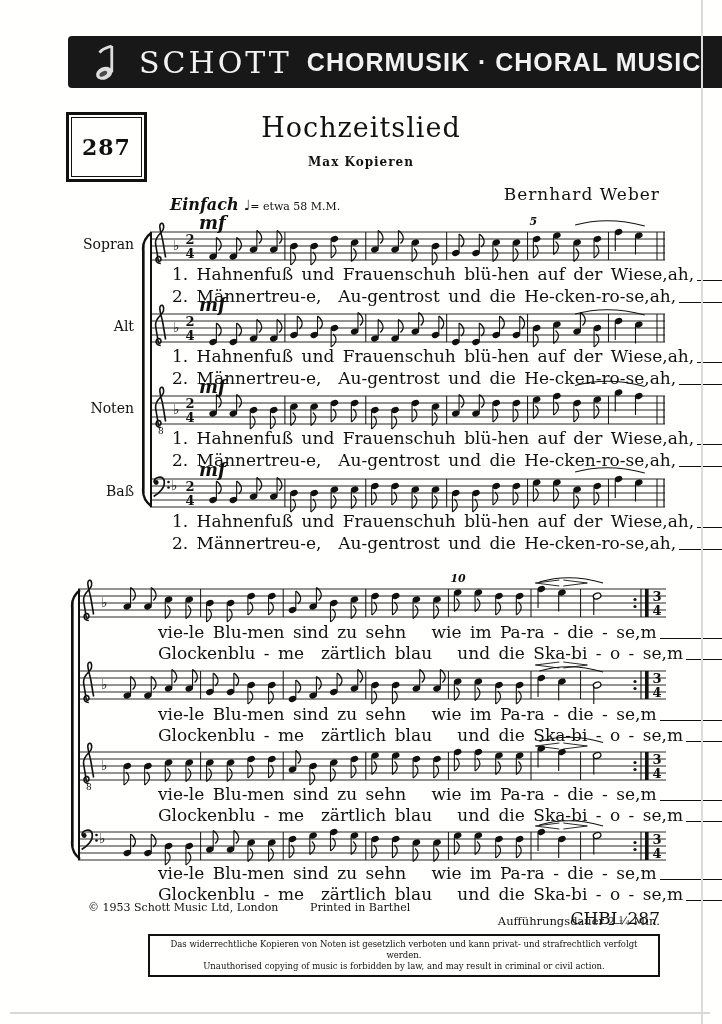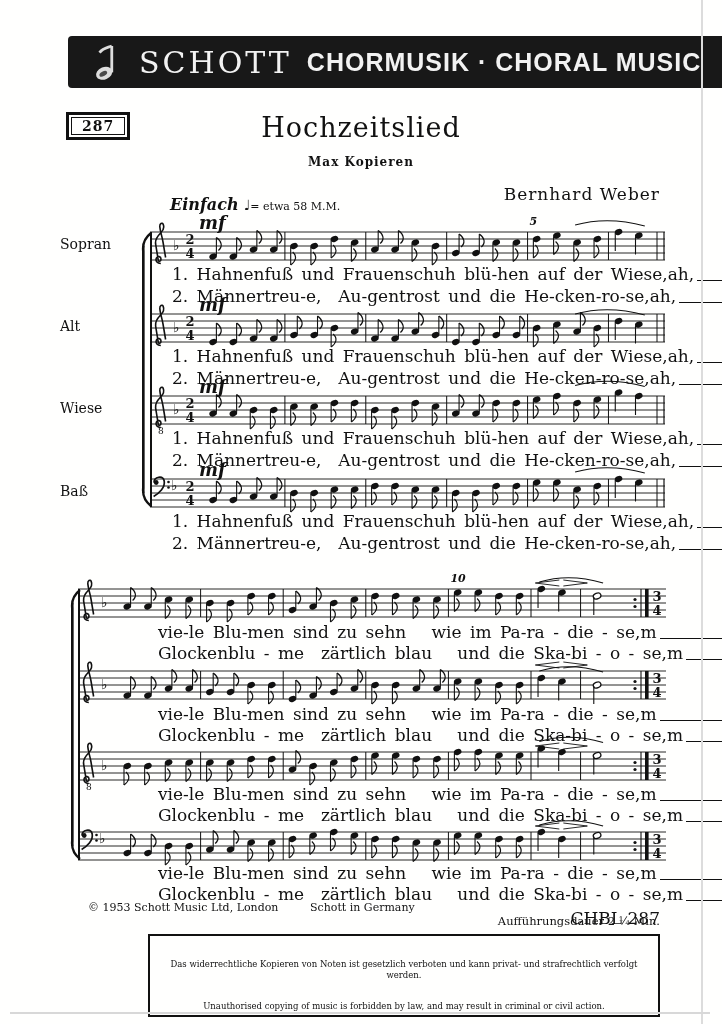--- a/index.html
+++ b/index.html
@@ -7,46 +7,46 @@
         font-family:"DejaVu Serif",serif;color:#111;}
   .abs{position:absolute;}
   
   #banner{left:68px;top:36px;width:659px;height:52px;background:#181818;border-radius:4px;
           display:flex;align-items:center;padding-left:24px;box-sizing:border-box;gap:15px;}
   #brand{color:#f2f2f2;font-size:30px;letter-spacing:3px;font-family:"DejaVu Serif",serif;}
   #series{color:#f2f2f2;font-size:25px;font-weight:bold;letter-spacing:1px;
           font-family:"Liberation Sans",sans-serif;}
   
   #numbox{left:66px;top:112px;border:3px solid #111;padding:2px;}
-  #numbox .inner{border:1.5px solid #111;padding:0px 10px;font-size:14px;font-weight:bold;
+  #numbox .inner{border:1.5px solid #111;padding:16px 10px;font-size:22px;font-weight:bold;
                  letter-spacing:1px;}
   #title{left:0;right:0;top:112px;text-align:center;font-size:27px;letter-spacing:1px;}
   #lyricist{left:0;right:0;top:155px;text-align:center;font-size:12px;font-weight:bold;letter-spacing:1px;}
   #composer{right:62px;top:184px;font-size:17px;letter-spacing:1px;}
   #tempo{left:170px;top:195px;white-space:pre;}
   #tempo .st{font-size:16px;font-weight:bold;font-style:italic;}
   #tempo .bt{font-size:14px;font-family:"DejaVu Sans",sans-serif;}
   #tempo .mk{font-size:11px;}
-  .voicelabel{left:60px;width:74px;text-align:left;font-size:14px;}
+  .voicelabel{left:60px;width:74px;text-align:right;font-size:14px;}
   .mf{font-size:18px;font-weight:bold;font-style:italic;font-family:"DejaVu Serif",serif;}
   .sysline{width:1.5px;background:#111;}
   
   .lyr{display:flex;justify-content:space-between;align-items:flex-start;font-size:17px;
        white-space:pre;word-spacing:3px;}
   .lyr .rt{display:flex;align-items:baseline;}
   .lyr .ext{display:inline-block;border-bottom:1.3px solid #111;height:3px;margin-left:3px;
             align-self:flex-end;margin-bottom:3px;}
   
   #copyright{left:88px;top:901px;font-size:11px;}
   #printed{left:310px;top:901px;font-size:11px;}
   #catalog{right:62px;top:908px;font-size:17px;}
   #duration{right:62px;top:914px;font-size:11.5px;}
   #warnbox{left:148px;top:934px;width:512px;box-sizing:border-box;border:2px solid #111;
            text-align:center;padding:3px 4px;line-height:1.3;}
-  #warnbox div{font-size:8.5px;margin-top:20px;}
+  #warnbox div{font-size:8.5px;}
   .scanedge-v{left:701px;top:0;width:2px;height:1024px;background:#dcdcdc;}
   .scanedge-h{left:10px;top:1012px;width:700px;height:1.5px;background:#d8d8d8;}
 </style>
 </head>
 <body>
 
 <div id="page">
 
   <div id="banner" class="abs">
     <svg width="32" height="44" viewBox="0 0 34 44">
@@ -841,30 +841,30 @@
         <circle cx="557" cy="35.5" r="1.6" fill="#111111"></circle>
         <line x1="563" y1="18" x2="563" y2="46" stroke="#111111" stroke-width="1.1"></line>
         <rect x="567" y="18" width="3.6" height="28" fill="#111111"></rect>
         <text x="579" y="30" font-size="13" font-weight="bold" text-anchor="middle" font-family="&quot;DejaVu Serif&quot;,serif" fill="#111111">3</text>
         <text x="579" y="44.3" font-size="13" font-weight="bold" text-anchor="middle" font-family="&quot;DejaVu Serif&quot;,serif" fill="#111111">4</text>
       </svg>
       <div class="abs lyr" style="left: 158px; top: 863px; width: 462px;"><span>vie-le Blu-men sind zu sehn   wie im Pa-ra - die - se,</span><span class="rt"><span>m</span><span class="ext" style="width: 88px;"></span></span></div>
       <div class="abs lyr" style="left: 158px; top: 884px; width: 462px;"><span>Glockenblu - me  zärtlich blau   und die Ska-bi - o - se,</span><span class="rt"><span>m</span><span class="ext" style="width: 88px;"></span></span></div>
       <div class="abs voicelabel" style="top: 236px;">Sopran</div>
       <div class="abs voicelabel" style="top: 318px;">Alt</div>
-      <div class="abs voicelabel" style="top: 400px;">Wiese</div>
+      <div class="abs voicelabel" style="top: 400px;">Noten</div>
       <div class="abs voicelabel" style="top: 483px;">Baß</div>
       <div class="abs mf" style="left: 199px; top: 212px;">mf</div>
       <div class="abs mf" style="left: 199px; top: 294px;">mf</div>
       <div class="abs mf" style="left: 199px; top: 376px;">mf</div>
       <div class="abs mf" style="left: 199px; top: 459px;">mf</div>
     </div>
 
   <div id="copyright" class="abs">© 1953 Schott Music Ltd, London</div>
-  <div id="printed" class="abs">Schott in Germany</div>
+  <div id="printed" class="abs">Printed in Barthel</div>
   <div id="catalog" class="abs">CHBL 287</div>
   <div id="duration" class="abs">Aufführungsdauer 2 ¼ Min.</div>
 
   <div id="warnbox" class="abs">
     <div>Das widerrechtliche Kopieren von Noten ist gesetzlich verboten und kann privat- und strafrechtlich verfolgt werden.</div>
     <div>Unauthorised copying of music is forbidden by law, and may result in criminal or civil action.</div>
   </div>
 
   <div class="abs scanedge-v"></div>
   <div class="abs scanedge-h"></div>

